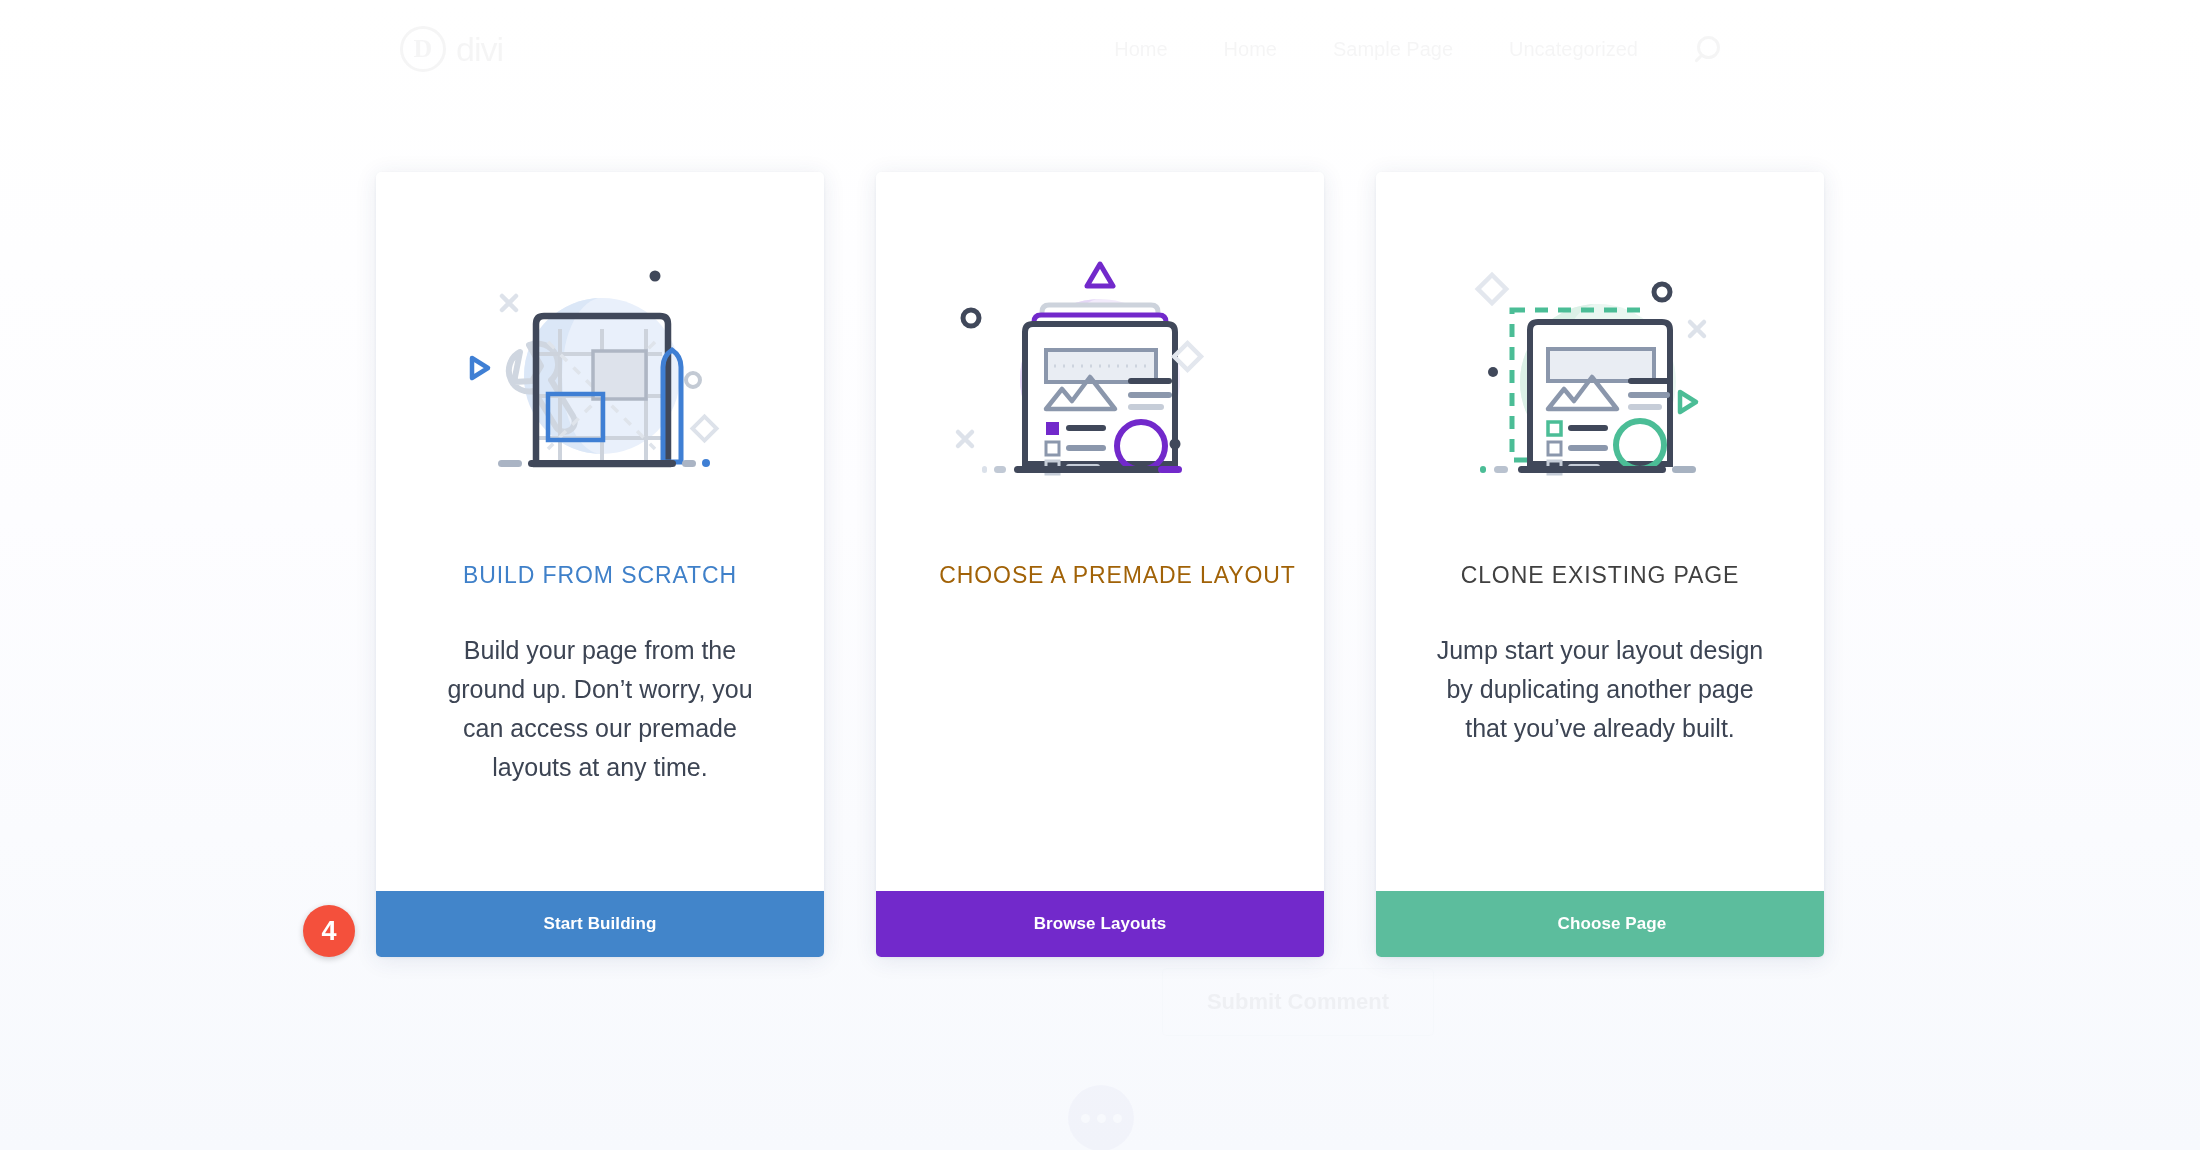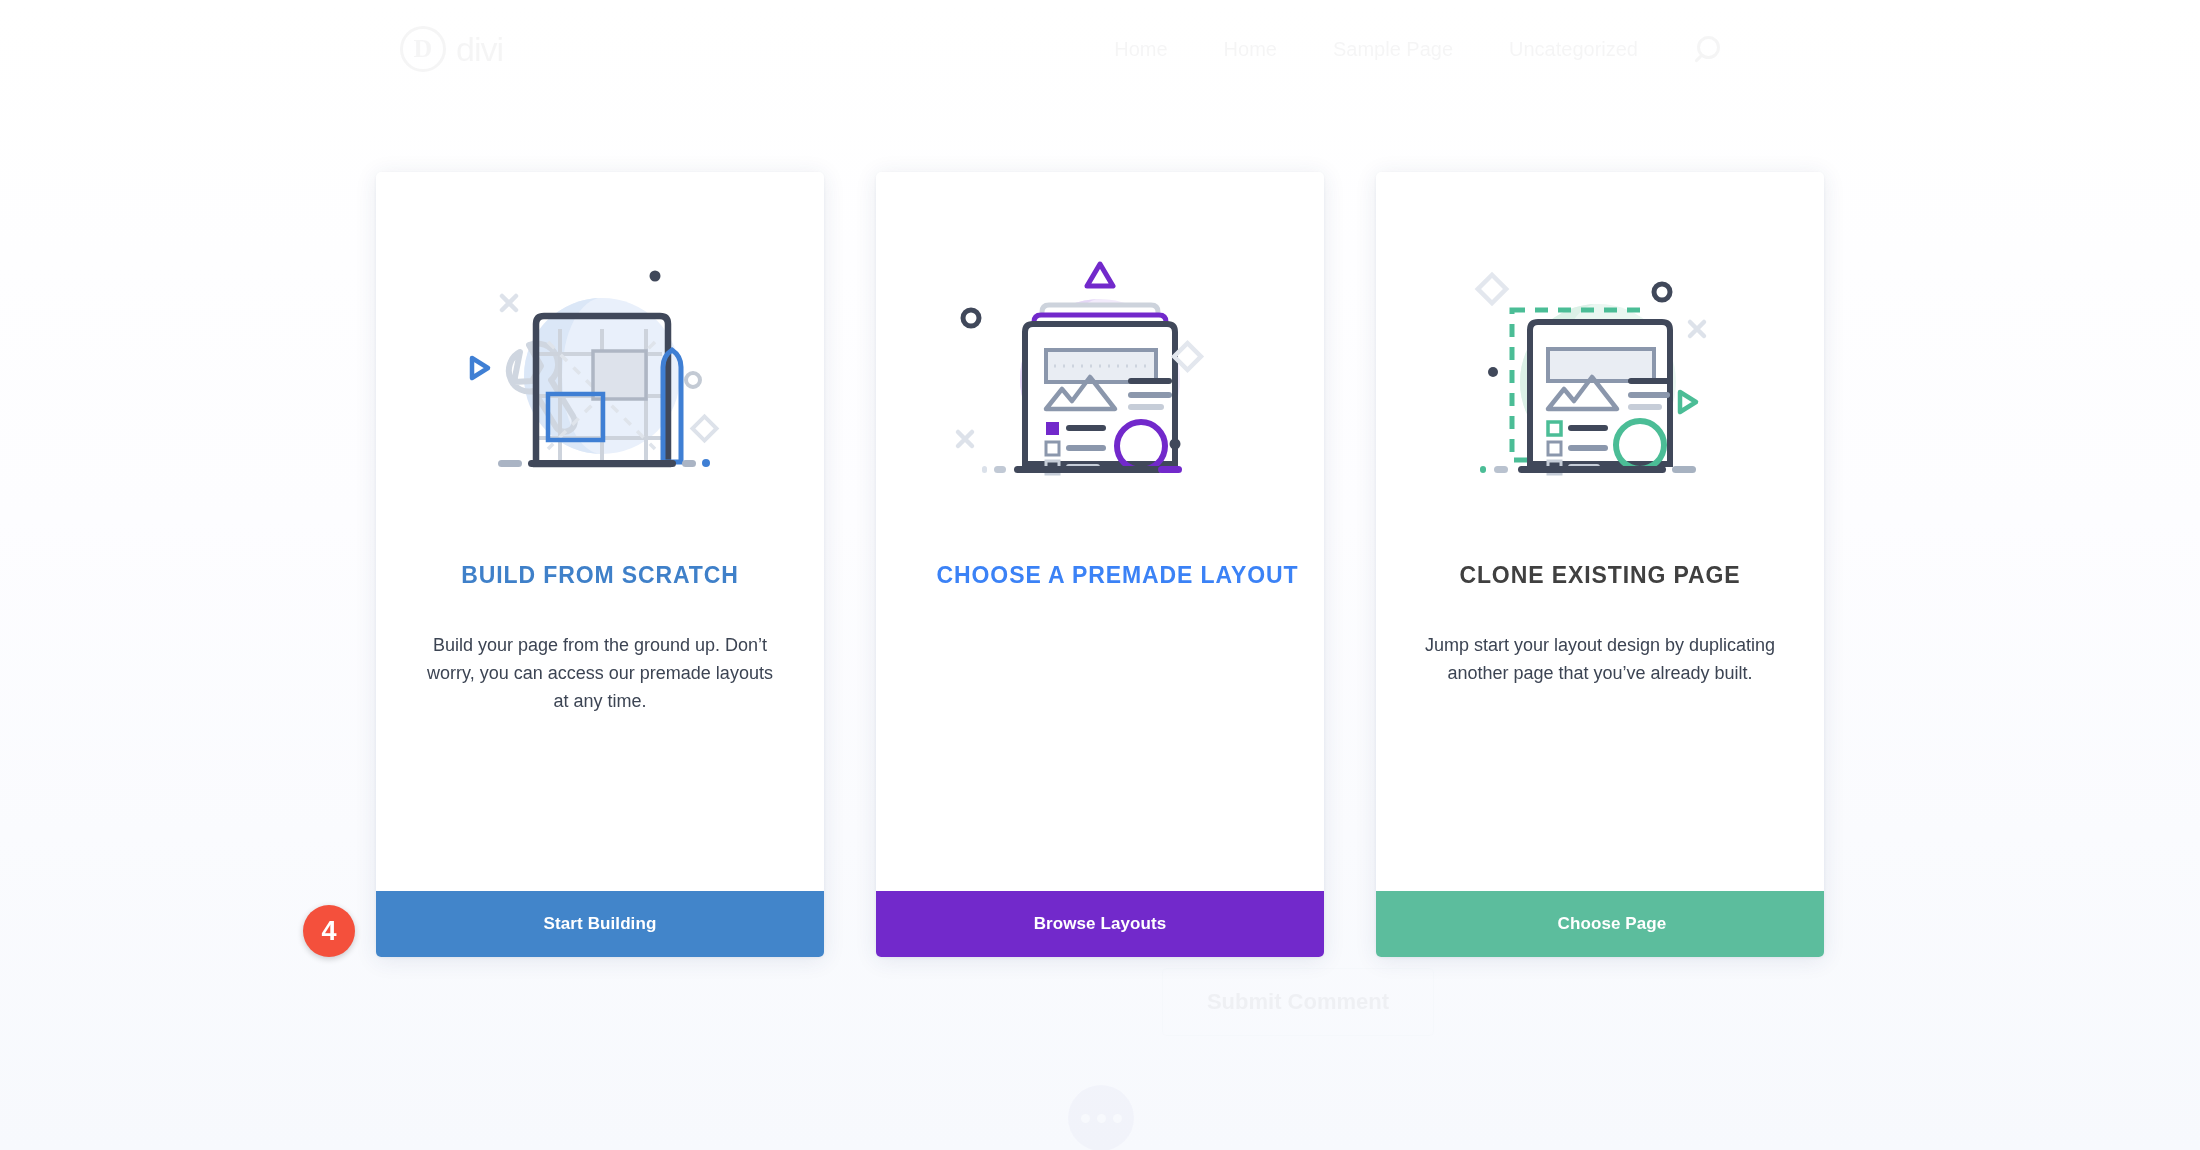--- a/index.html
+++ b/index.html
@@ -155,32 +155,32 @@
     margin-top: 42px;
     display: flex;
     align-items: center;
     justify-content: center;
     position: relative;
   }
 
   .card-title {
     text-align: center;
     font-size: 23px;
-    font-weight: 700;
+    font-weight: 400;
     letter-spacing: 0.9px;
     margin-top: 18px;
   }
   .card-title.blue   { color: #3f80c9; }
-  .card-title.purple { color: #3b82f6; padding-left: 35px; }
+  .card-title.purple { color: #a16207; padding-left: 35px; }
   .card-title.green  { color: #404040; }
 
   .card-desc {
     margin: 42px 48px 0 48px;
     text-align: center;
-    font-size: 18px;
+    font-size: 25px;
     line-height: 1.56;
     color: #3c4453;
   }
 
   .card-button {
     margin-top: auto;
     height: 66px;
     display: flex;
     align-items: center;
     justify-content: center;

